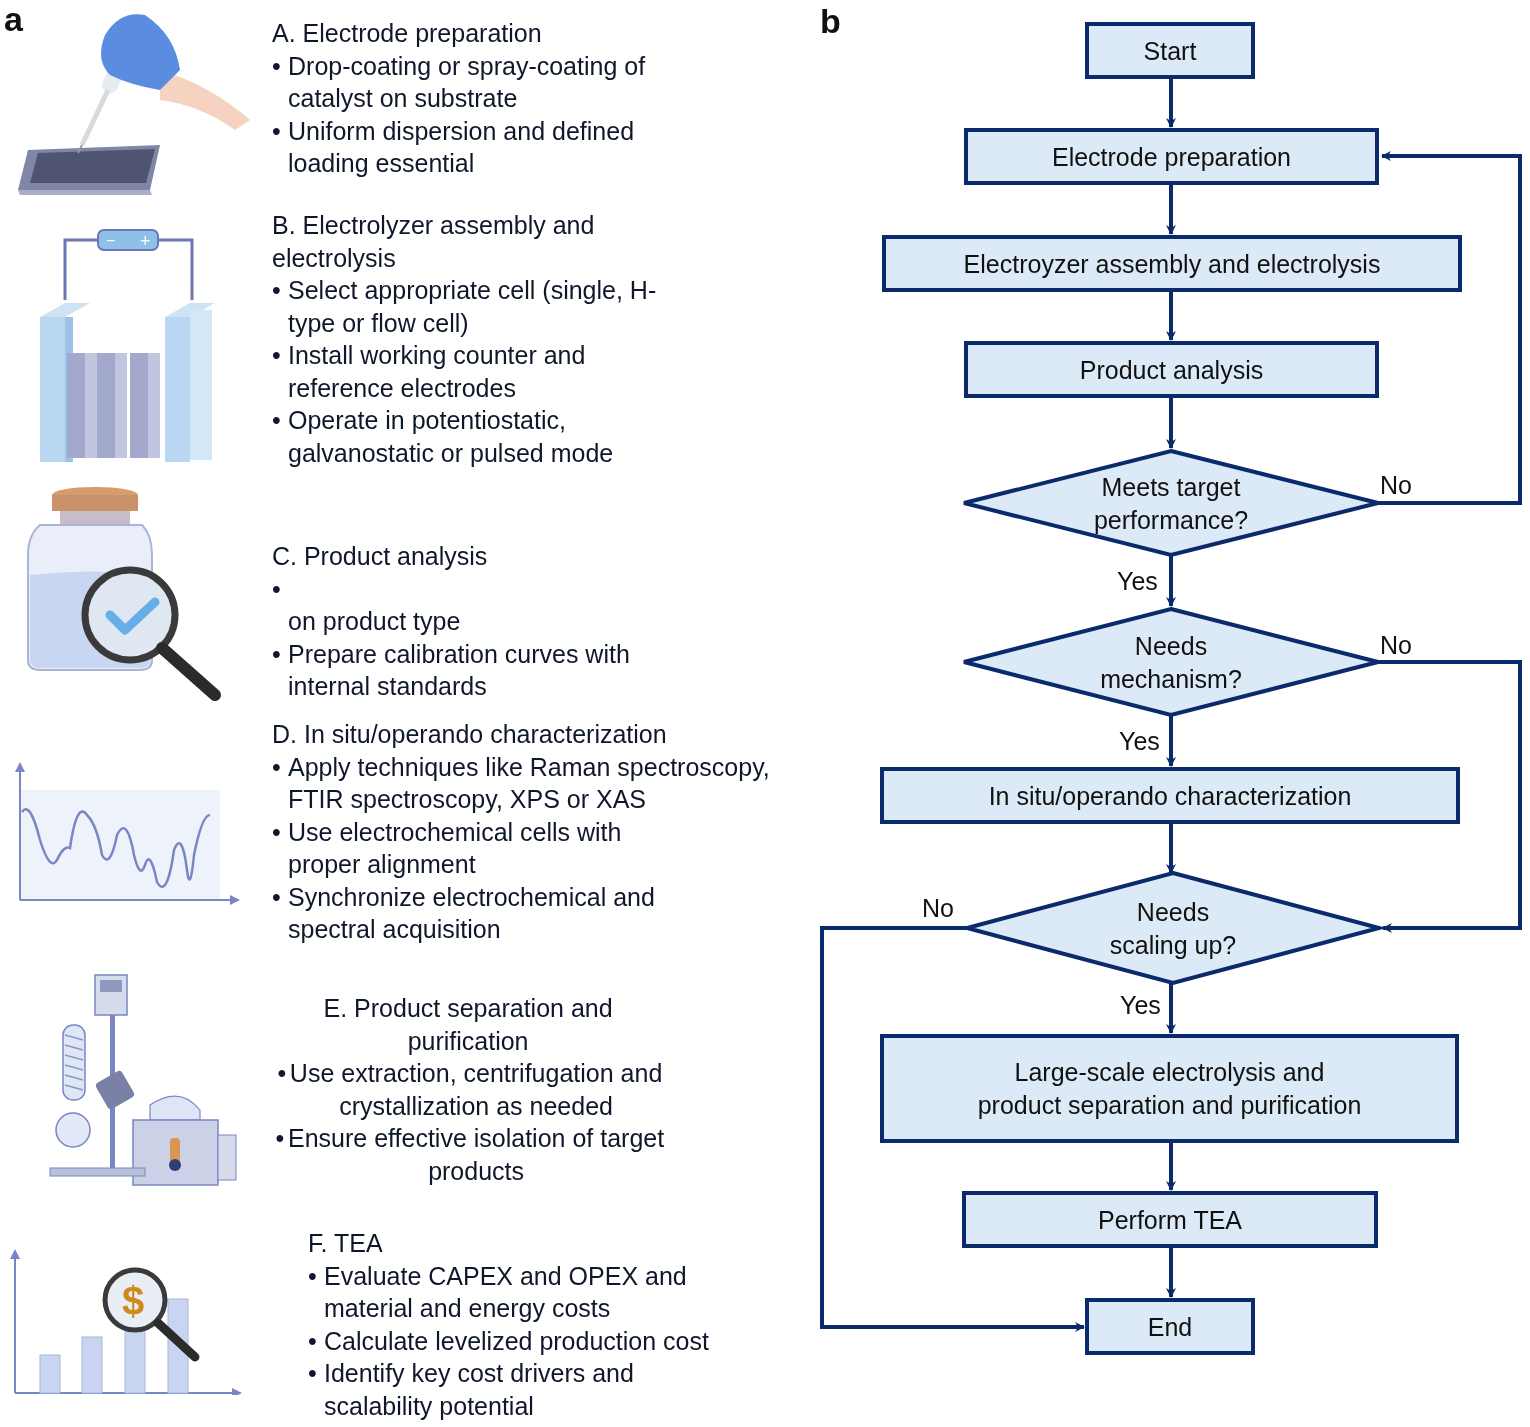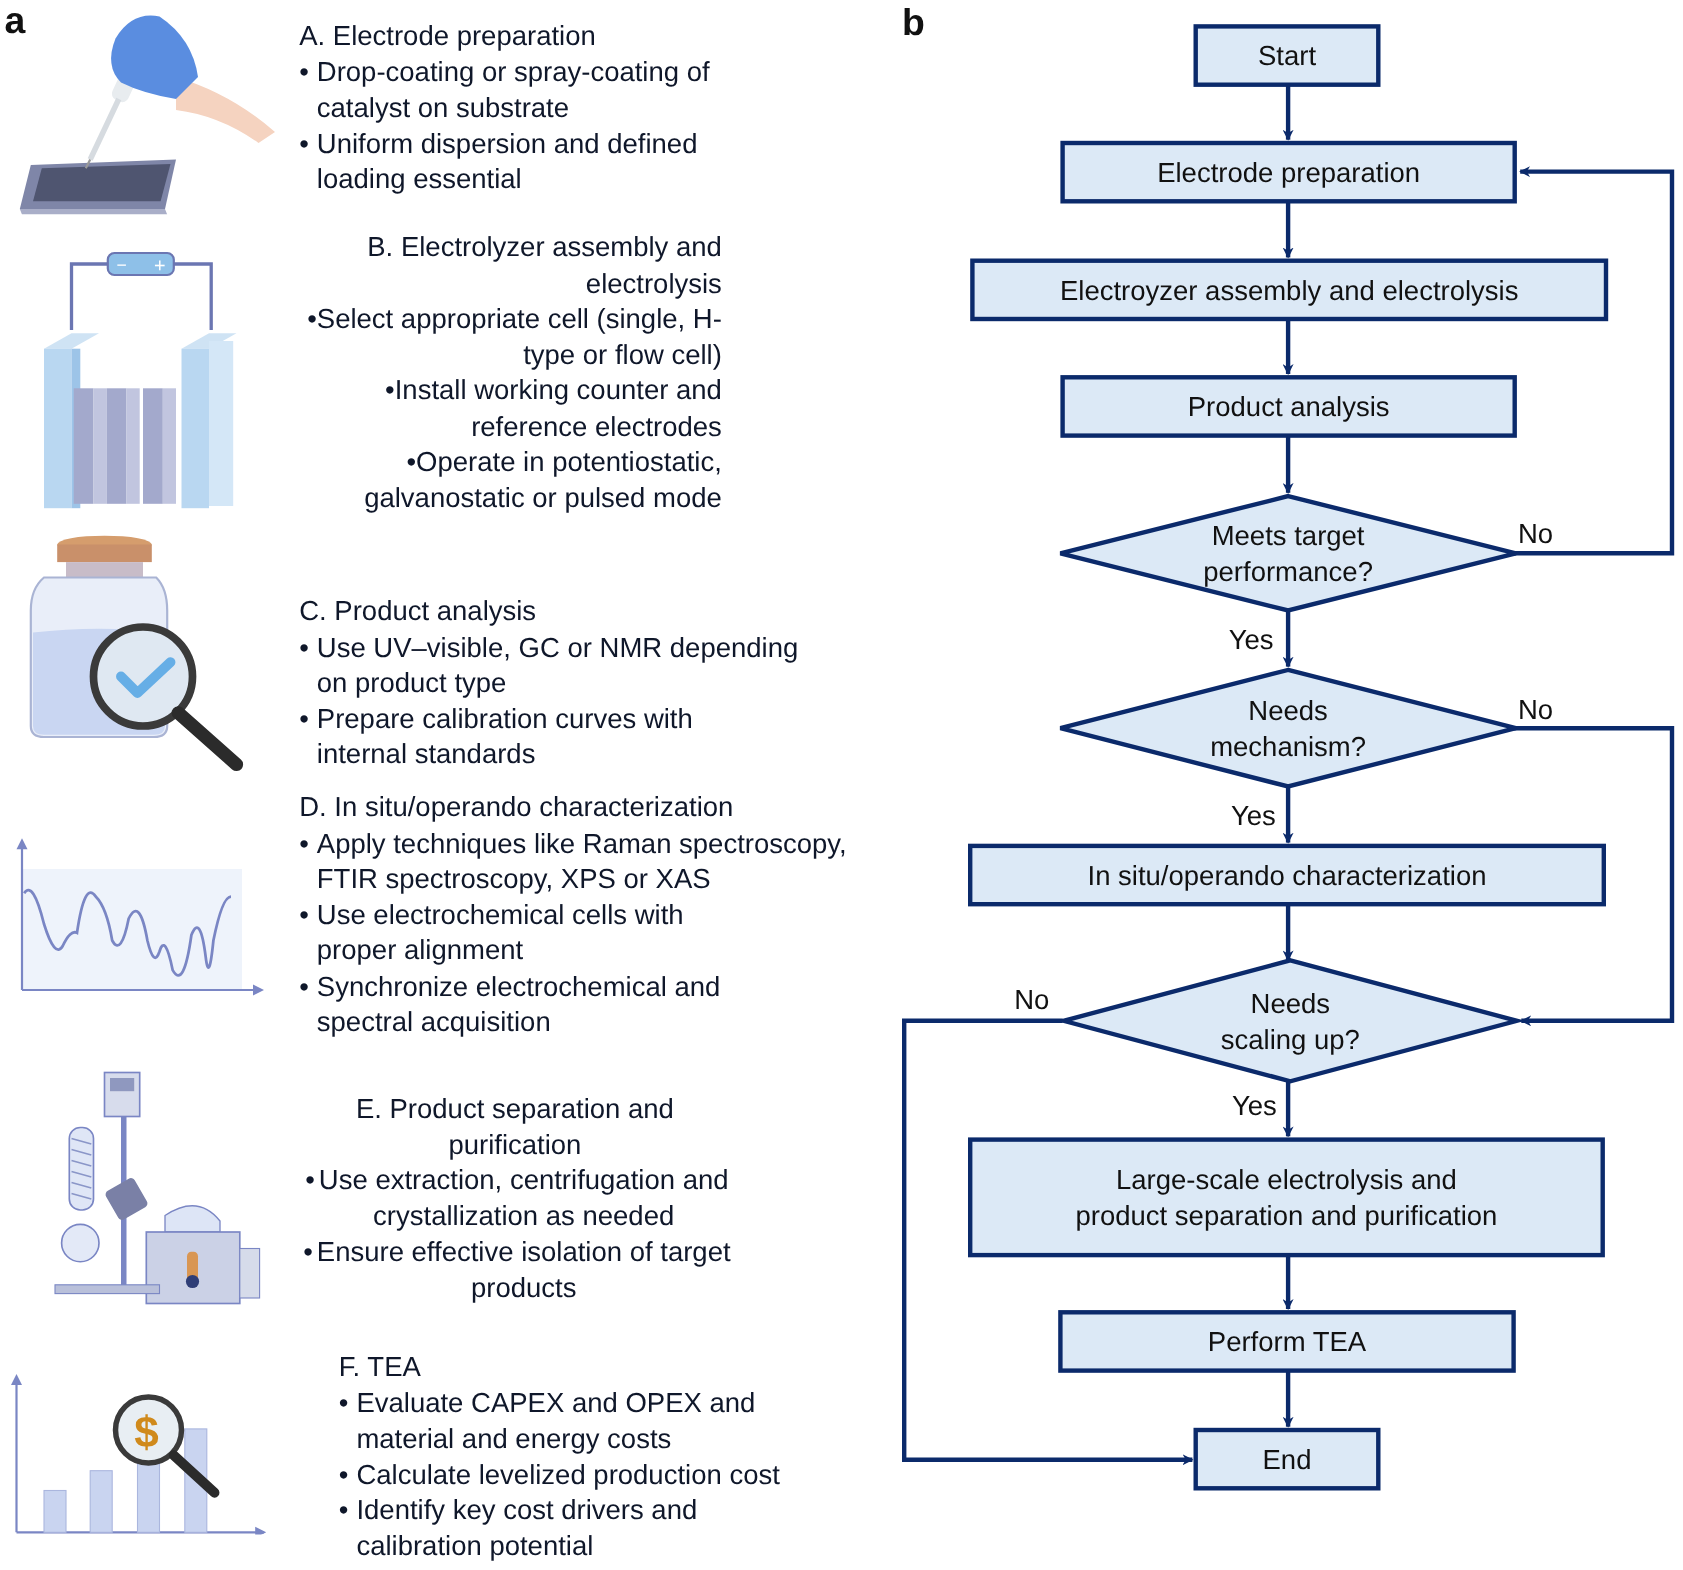--- a/index.html
+++ b/index.html
@@ -99,51 +99,51 @@
   <text x="112" y="70" font-size="40" font-weight="bold" fill="#d08a1c" font-family="Liberation Sans, sans-serif">$</text>
   <line x1="148" y1="78" x2="185" y2="112" stroke="#2b2b2b" stroke-width="9" stroke-linecap="round"></line>
 </svg>
 
 <div class="step" style="top:17px;">
   <span class="title">A. Electrode preparation</span>
   <span class="bullet"><span>Drop-coating or spray-coating of</span><br><span>catalyst on substrate</span></span>
   <span class="bullet"><span>Uniform dispersion and defined</span><br><span>loading essential</span></span>
 </div>
 
-<div class="step" style="top:209px;text-align:right;">
+<div class="step" style="top:209px;">
   <span class="title"><span>B. Electrolyzer assembly and</span><br><span>electrolysis</span></span>
   <span class="bullet"><span>Select appropriate cell (single, H-</span><br><span>type or flow cell)</span></span>
   <span class="bullet"><span>Install working counter and</span><br><span>reference electrodes</span></span>
   <span class="bullet"><span>Operate in potentiostatic,</span><br><span>galvanostatic or pulsed mode</span></span>
 </div>
 
 <div class="step" style="top:508px;margin-top:32px;">
   <span class="title">C. Product analysis</span>
-  <span class="bullet"><span>Use UV–visible, GC or NMR depending</span><br><span>on product type</span></span>
+  <span class="bullet"><br><span>on product type</span></span>
   <span class="bullet"><span>Prepare calibration curves with</span><br><span>internal standards</span></span>
 </div>
 
 <div class="step" style="top:718px;">
   <span class="title">D. In situ/operando characterization</span>
   <span class="bullet"><span>Apply techniques like Raman spectroscopy,</span><br><span>FTIR spectroscopy, XPS or XAS</span></span>
   <span class="bullet"><span>Use electrochemical cells with</span><br><span>proper alignment</span></span>
   <span class="bullet"><span>Synchronize electrochemical and</span><br><span>spectral acquisition</span></span>
 </div>
 
 <div class="step" style="top:992px;text-align:center;">
   <span class="title"><span>E. Product separation and</span><br><span>purification</span></span>
   <span class="bullet"><span>Use extraction, centrifugation and</span><br><span>crystallization as needed</span></span>
   <span class="bullet"><span>Ensure effective isolation of target</span><br><span>products</span></span>
 </div>
 
 <div class="step" style="top:1227px;margin-left:36px;">
   <span class="title">F. TEA</span>
   <span class="bullet"><span>Evaluate CAPEX and OPEX and</span><br><span>material and energy costs</span></span>
   <span class="bullet"><span>Calculate levelized production cost</span></span>
-  <span class="bullet"><span>Identify key cost drivers and</span><br><span>calibration potential</span></span>
+  <span class="bullet"><span>Identify key cost drivers and</span><br><span>scalability potential</span></span>
 </div>
 
 <svg id="flow" width="1530" height="1427">
   <defs>
     <marker id="arr" markerWidth="10" markerHeight="10" refX="9" refY="5" orient="auto" markerUnits="userSpaceOnUse">
       <path d="M0,0 L10,5 L0,10 L3,5 Z" fill="#0b2a6b"></path>
     </marker>
   </defs>
   <g id="edges" stroke="#0b2a6b" stroke-width="4" fill="none">
     <line x1="1171" y1="77" x2="1171" y2="127" marker-end="url(#arr)"></line>

